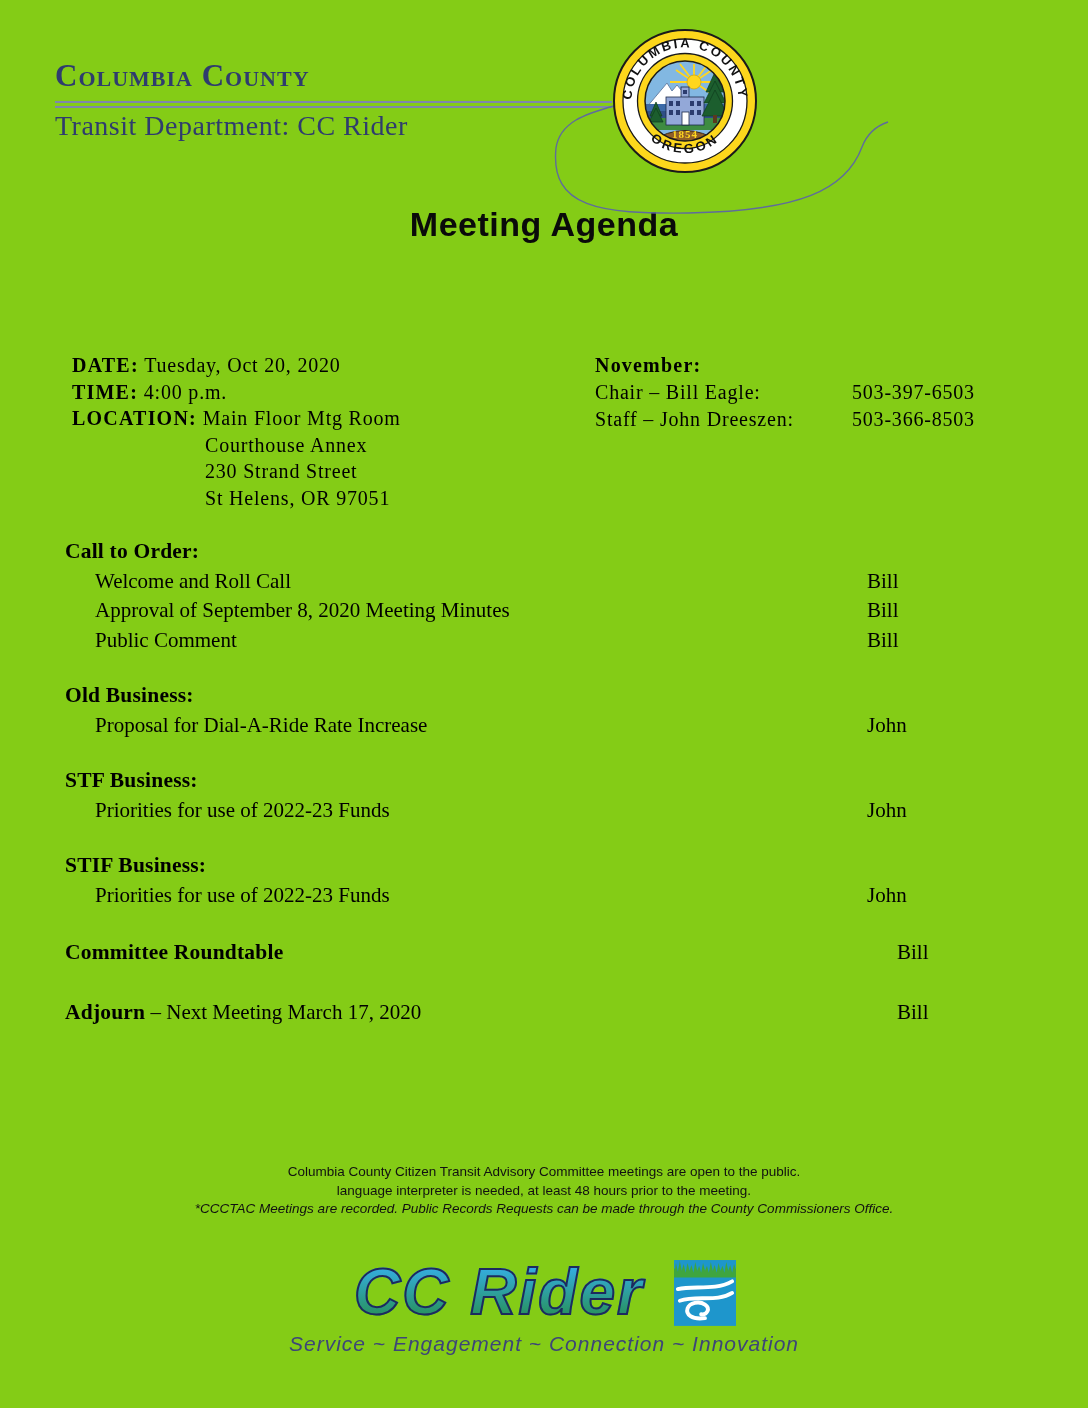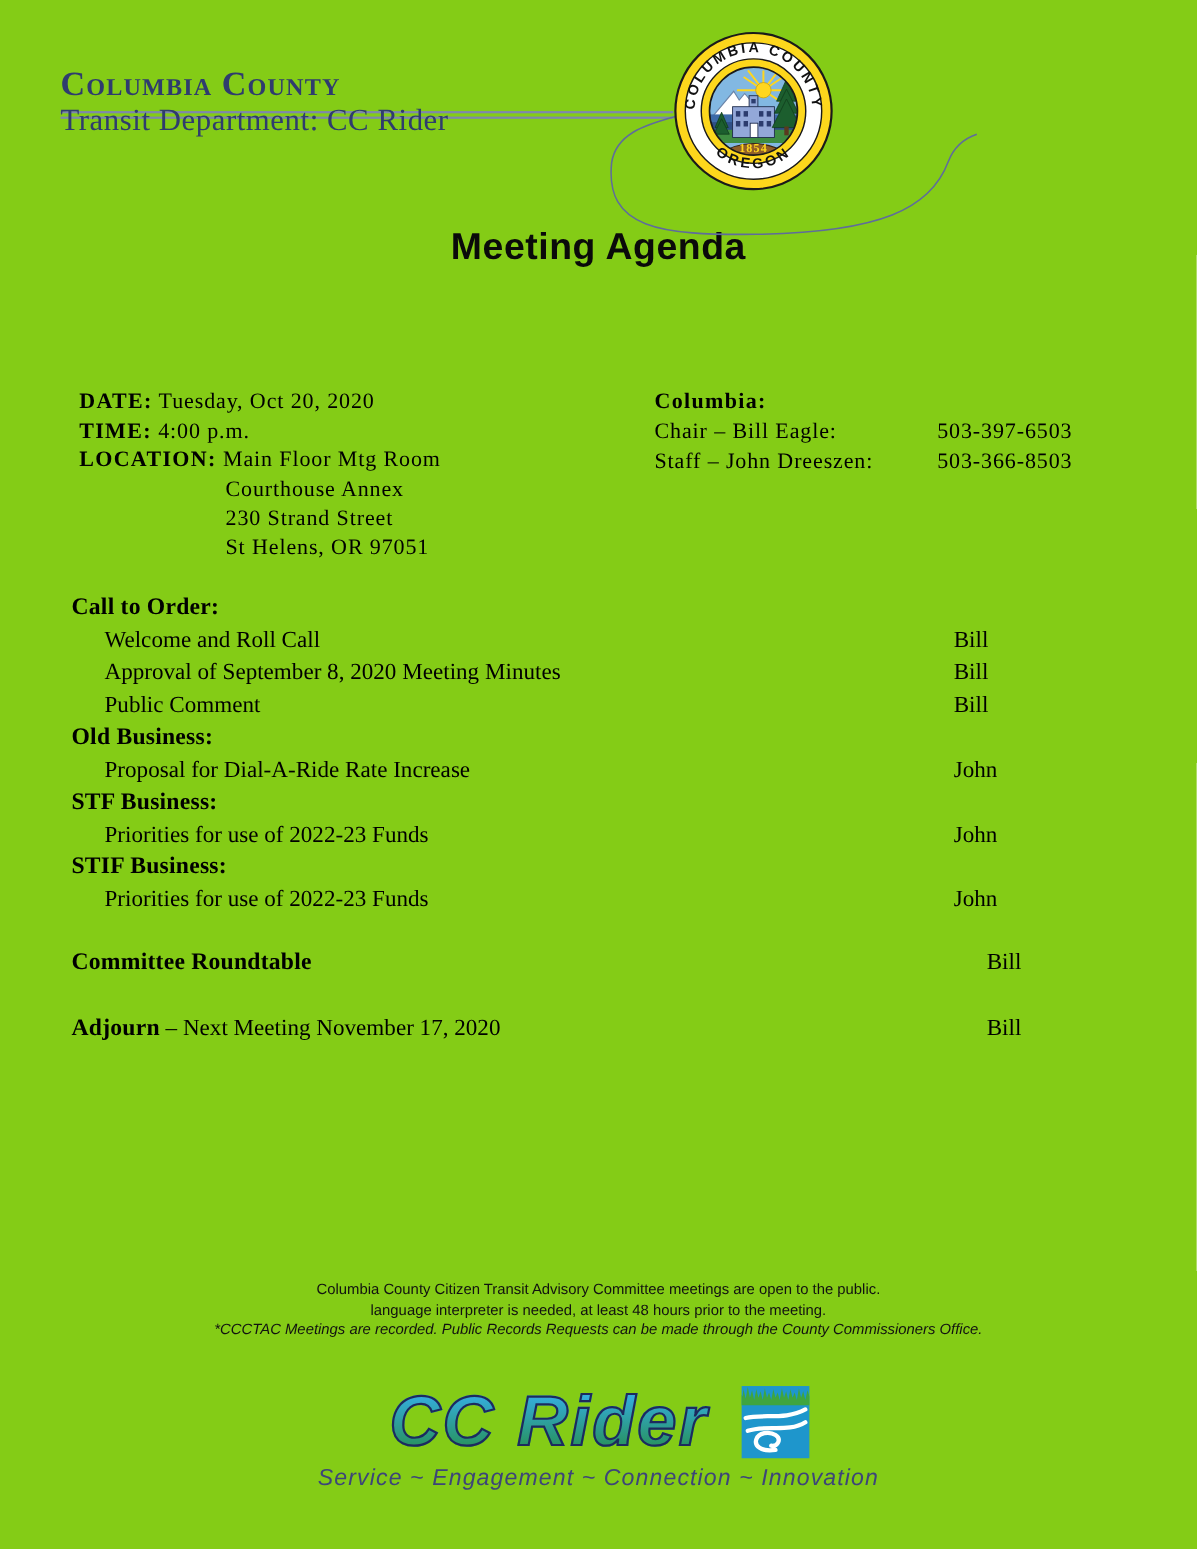--- a/index.html
+++ b/index.html
@@ -4,21 +4,21 @@
 <style>
   html,body{margin:0;padding:0;background:#ffffff;}
   .page{position:relative;width:1088px;height:1408px;background:#84cc16;overflow:hidden;
         font-family:"Liberation Serif", serif;color:#000;}
 
   
   .org-name{position:absolute;left:55px;top:58px;font-variant:small-caps;font-weight:bold;
             font-size:31px;letter-spacing:1px;color:#2f3c6e;}
   .left-rule{position:absolute;left:55px;top:101px;width:557px;height:3px;
              border-top:2px solid #7e88ac;border-bottom:2px solid #7e88ac;}
-  .dept-line{position:absolute;left:55px;top:94px;font-size:28px;color:#2f3c6e;letter-spacing:0.5px;}
+  .dept-line{position:absolute;left:55px;top:110px;font-size:28px;color:#2f3c6e;letter-spacing:0.5px;}
 
   .right-block{position:absolute;right:41px;top:106px;text-align:right;color:#2f3c6e;}
   .city-line{font-variant:small-caps;font-size:28px;letter-spacing:1.5px;}
   .right-rule{margin-left:auto;margin-top:2px;width:279px;height:3px;
               border-top:2px solid #7e88ac;border-bottom:1px solid #7e88ac;}
   .addr-line{font-size:20.5px;line-height:25.5px;letter-spacing:0.3px;margin-top:2px;}
   .addr-line:first-of-type{margin-top:5px;}
 
   .swoosh{position:absolute;left:540px;top:90px;z-index:1;}
   .seal{position:absolute;left:610px;top:26px;z-index:2;}
@@ -33,21 +33,21 @@
   .info-label{font-weight:bold;letter-spacing:1.2px;}
   .loc-line{padding-left:133px;}
 
   .contacts{position:absolute;left:595px;top:352px;font-size:20px;line-height:27px;letter-spacing:0.8px;}
   .contacts-heading{font-weight:bold;letter-spacing:1.2px;}
   .contact-row .c-label{display:inline-block;width:257px;}
   .contact-row:nth-child(3) .c-phone{padding-left:14px;}
 
   
   .agenda{position:absolute;left:65px;top:537px;width:958px;font-family:Liberation Serif, serif;}
-  .section{}
+  .section{margin-top:26px;}
   .section:first-child{margin-top:0;}
   .section.gap-lg{margin-top:28px;}
   .section.gap-xl{margin-top:30px;}
   .row{position:relative;line-height:29.5px;font-size:21px;}
   .sec-heading{font-weight:bold;font-size:21.5px;letter-spacing:0.2px;}
   .sec-suffix{font-size:21px;}
   .item-row{padding-left:30px;}
   .owner{position:absolute;left:832px;top:0;font-size:21px;}
   .item-row .owner{left:802px;} 
 
@@ -161,21 +161,21 @@
       <span>Main Floor Mtg Room</span>
     </div>
     <div id="location-lines">
         <div class="loc-line">Courthouse Annex</div>
         <div class="loc-line">230 Strand Street</div>
         <div class="loc-line">St Helens, OR 97051</div>
       </div>
   </div>
 
   <div class="contacts">
-    <div class="contacts-heading">Columbia:</div>
+    <div class="contacts-heading">November:</div>
     <div id="contact-rows">
         <div class="contact-row"><span class="c-label">Chair – Bill Eagle:</span><span class="c-phone">503-397-6503</span></div>
         <div class="contact-row"><span class="c-label">Staff – John Dreeszen:</span><span class="c-phone">503-366-8503</span></div>
       </div>
   </div>
 
   <main class="agenda" id="agenda">
       <div class="section">
         <div class="row head-row"><span class="sec-heading">Call to Order:</span></div>
         <div class="row item-row"><span class="item-text">Welcome and Roll Call</span><span class="owner">Bill</span></div>
@@ -191,21 +191,21 @@
         <div class="row item-row"><span class="item-text">Priorities for use of 2022-23 Funds</span><span class="owner">John</span></div>
       </div>
       <div class="section">
         <div class="row head-row"><span class="sec-heading">STIF Business:</span></div>
         <div class="row item-row"><span class="item-text">Priorities for use of 2022-23 Funds</span><span class="owner">John</span></div>
       </div>
       <div class="section gap-lg">
         <div class="row head-row"><span class="sec-heading">Committee Roundtable</span><span class="owner">Bill</span></div>
       </div>
       <div class="section gap-xl">
-        <div class="row head-row"><span class="sec-heading">Adjourn</span><span class="sec-suffix"> – Next Meeting November 17, 2020</span><span class="owner">Bill</span></div>
+        <div class="row head-row"><span class="sec-heading">Adjourn</span><span class="sec-suffix"> – Next Meeting March 17, 2020</span><span class="owner">Bill</span></div>
       </div>
     </main>
 
   <div class="notes">
     <div id="footer-lines">
         <div class="note-line">Columbia County Citizen Transit Advisory Committee meetings are open to the public.</div>
         <div class="note-line">language interpreter is needed, at least 48 hours prior to the meeting.</div>
       </div>
     <div class="note-italic">*CCCTAC Meetings are recorded. Public Records Requests can be made through the County Commissioners Office.</div>
   </div>

